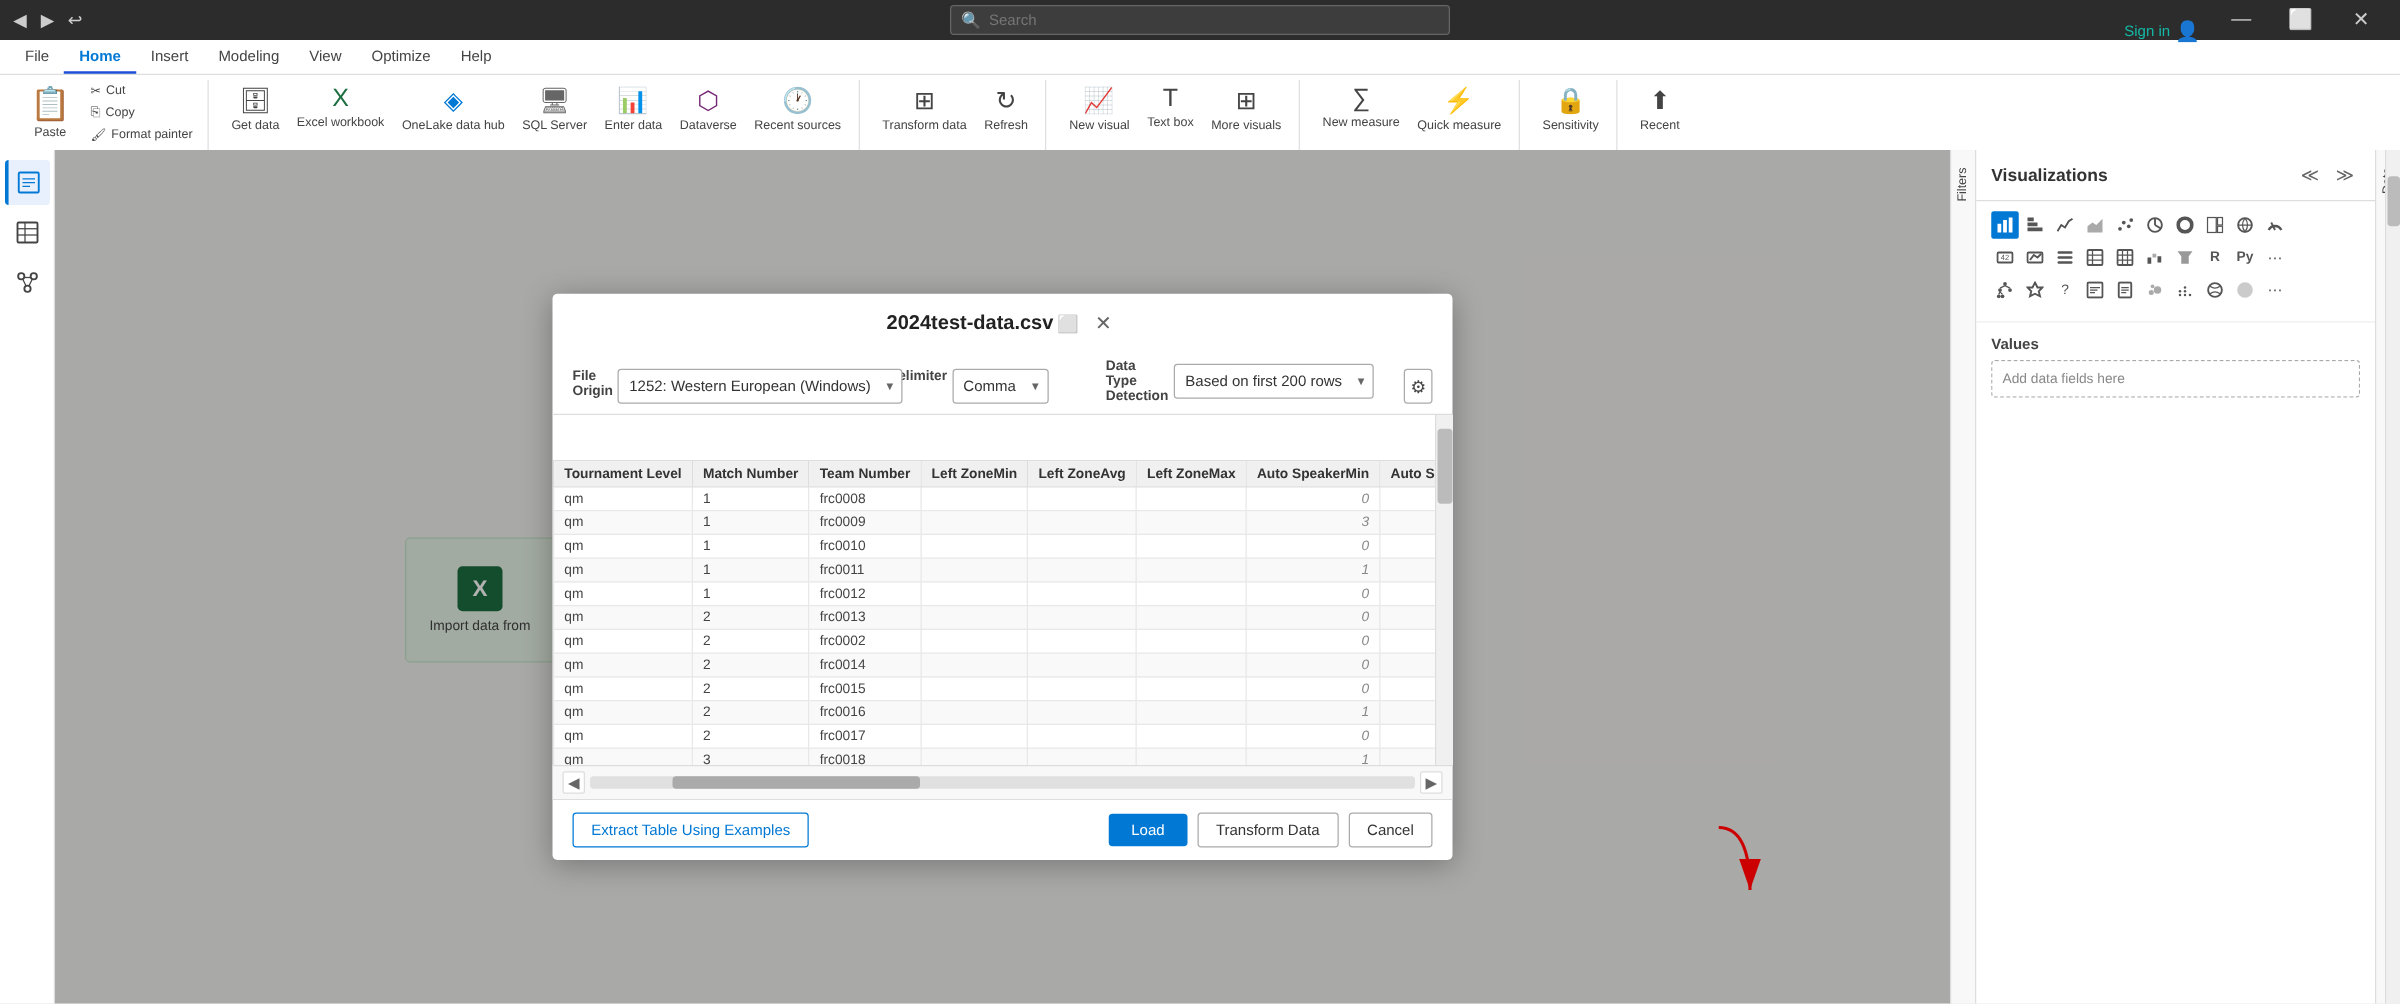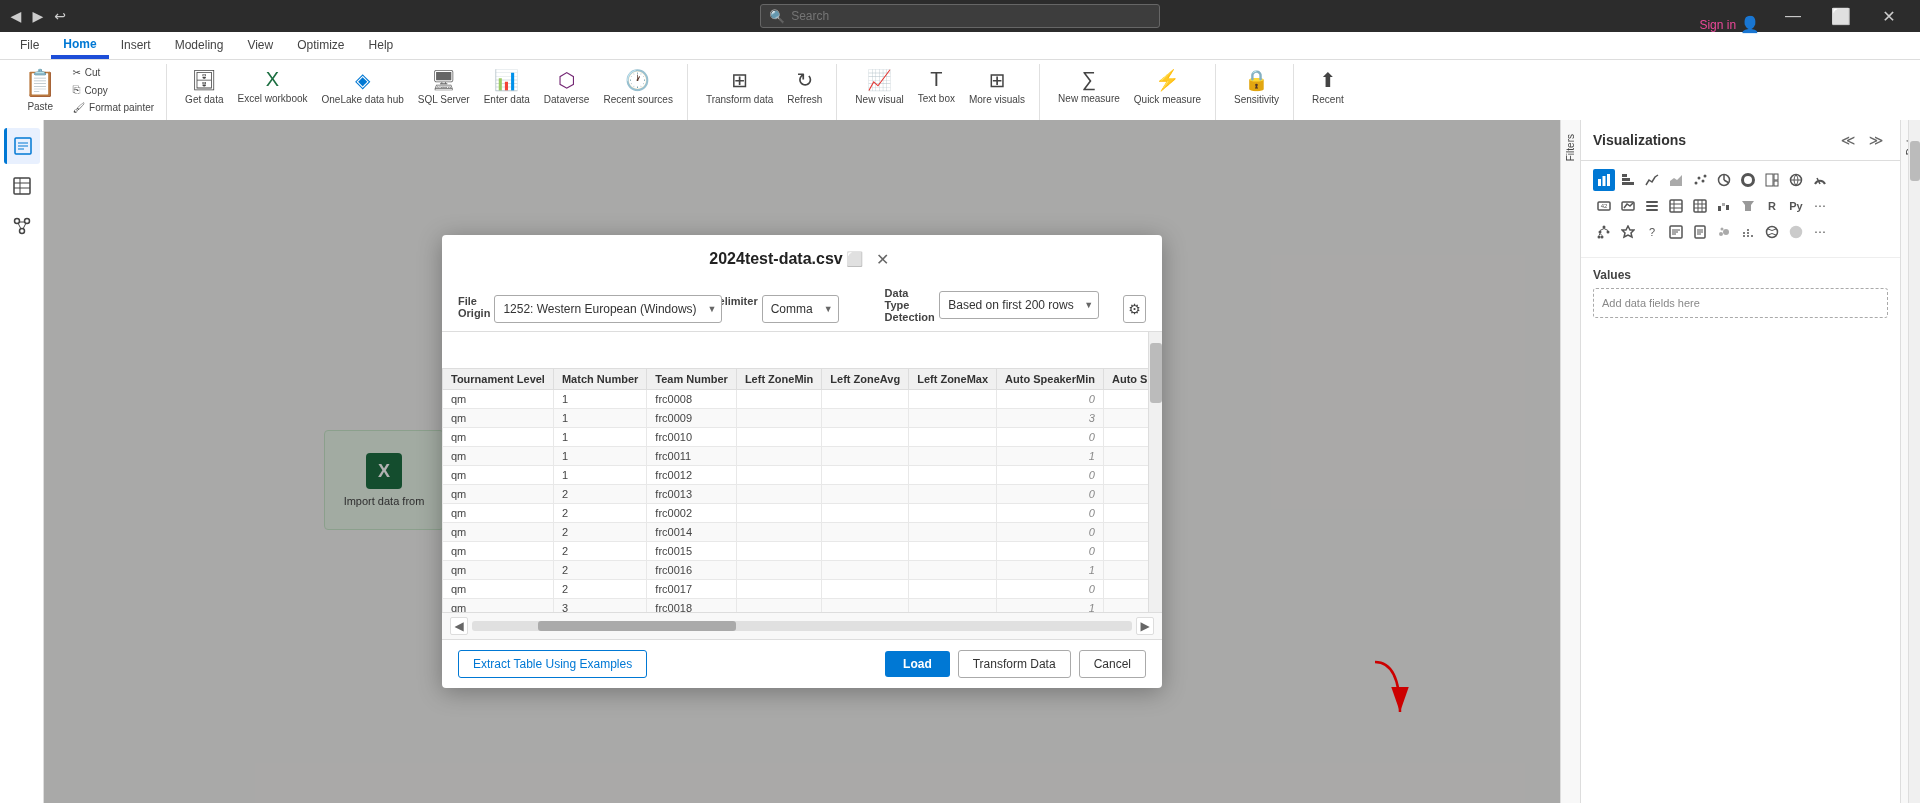--- a/index.html
+++ b/index.html
@@ -45,42 +45,42 @@
     .search-box input {
       background: transparent;
       border: none;
       outline: none;
       color: #fff;
       font-size: 12px;
       flex: 1;
     }
     .titlebar-controls { position: absolute; right: 8px; top: 0; display: flex; align-items: center; height: 32px; gap: 2px; }
     .ctrl-btn { width: 46px; height: 32px; display: flex; align-items: center; justify-content: center; color: #ccc; cursor: pointer; font-size: 16px; }
-    .user-area { position: absolute; right: 160px; top: 0; display: flex; align-items: center; height: 49px; color: #ec4899; font-size: 12px; gap: 4px; cursor: pointer; }
+    .user-area { position: absolute; right: 160px; top: 0; display: flex; align-items: center; height: 49px; color: #14b8a6; font-size: 12px; gap: 4px; cursor: pointer; }
     .ribbon-tabs {
       display: flex;
       padding: 0 8px;
       background: #fff;
       border-bottom: 1px solid #ddd;
       height: 28px;
       align-items: flex-end;
     }
     .ribbon-tab {
       padding: 4px 12px;
       font-size: 12px;
       cursor: pointer;
       color: #444;
       border-bottom: 2px solid transparent;
       height: 100%;
       display: flex;
       align-items: center;
     }
     .ribbon-tab.active {
       color: #0078d4;
-      border-bottom: 4px solid #1d4ed8;
+      border-bottom: 2px solid #1d4ed8;
       font-weight: 600;
     }
     .ribbon-content {
       display: flex;
       padding: 4px 8px;
       height: 88px;
       align-items: center;
       gap: 4px;
       background: #fff;
     }
@@ -514,21 +514,21 @@
       cursor: pointer;
     }
     .btn-primary {
       padding: 6px 18px;
       background: #0078d4;
       color: #fff;
       border: none;
       border-radius: 3px;
       font-size: 12px;
       cursor: pointer;
-      font-weight: 700;
+      font-weight: 400;
     }
     .btn-secondary {
       padding: 6px 14px;
       background: #fff;
       color: #333;
       border: 1px solid #aaa;
       border-radius: 3px;
       font-size: 12px;
       cursor: pointer;
     }

